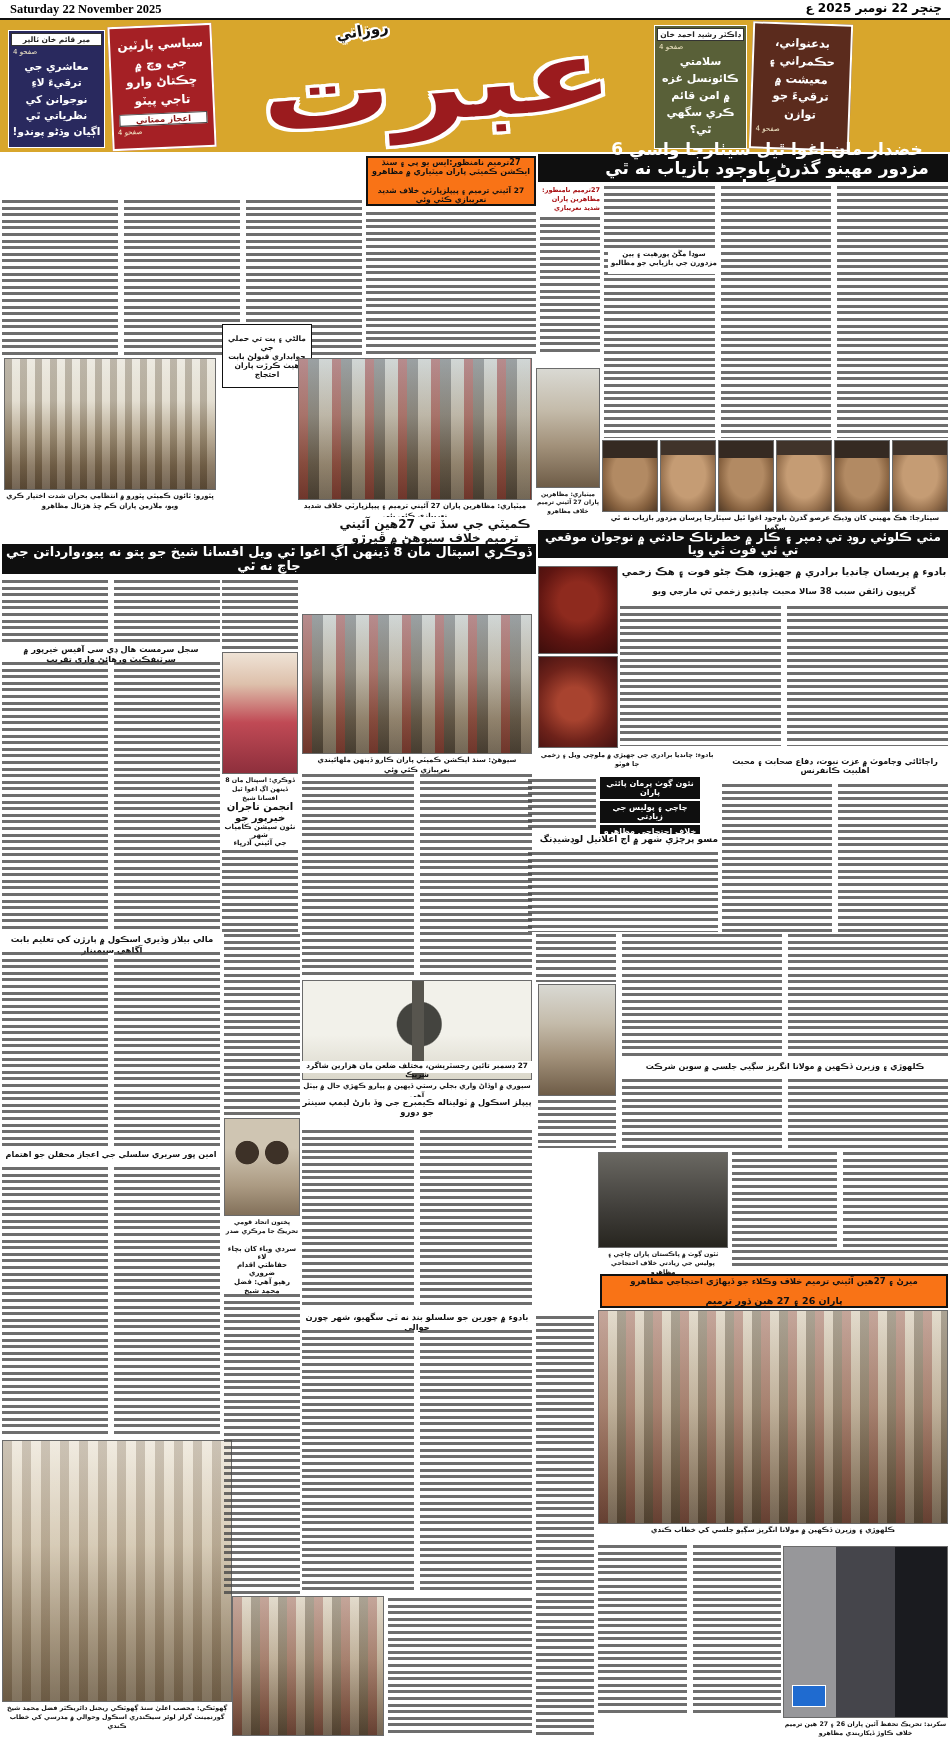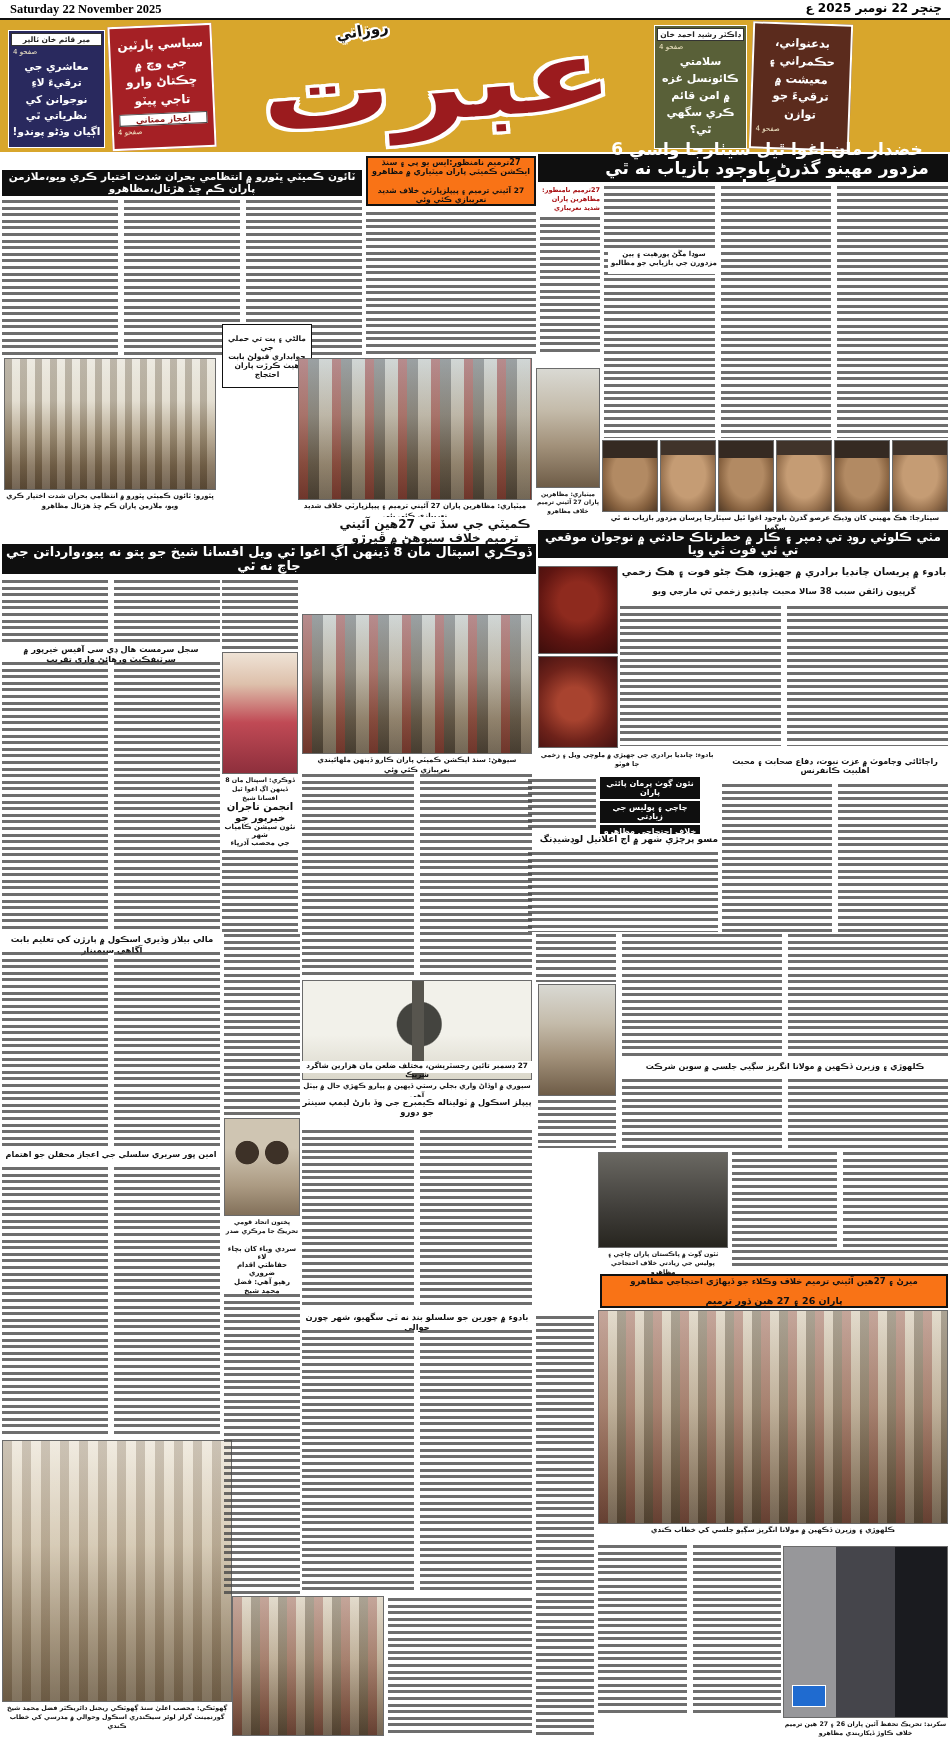--- a/index.html
+++ b/index.html
@@ -116,21 +116,20 @@
 
   </div>
 
   <div class="abs band" style="left:538px;top:154px;width:410px;height:28px;font-size:17px;padding-left:48px;">خضدار مان اغوا ٿيل سيٺارجا واسي 6 مزدور مهينو گذرڻ باوجود بازياب نه ٿي سگهيا</div>
 
   <div class="abs hbox" style="left:366px;top:156px;width:170px;height:50px;">
     <div style="font-size:8px">27ترميم نامنظور:ايس يو پي ۽ سنڌ ايڪشن ڪميٽي پاران ميٽياري ۾ مظاهرو</div>
     <div style="font-size:7.5px;margin-top:2px">27 آئيني ترميم ۽ پيپلزپارٽي خلاف شديد نعريبازي ڪئي وئي</div>
   </div>
 
-  <div class="abs band" style="left:2px;top:170px;width:360px;height:26px;font-size:10.5px;">ٽائون ڪميٽي ڀٽورو ۾ انتظامي بحران شدت اختيار ڪري ويو،ملازمن پاران ڪم ڇڏ هڙتال،مظاهرو</div>
 
   <div class="abs cols" style="left:604px;top:186px;width:344px;height:252px;">
     <div class="col"></div>
       <div class="col"></div>
       <div class="col"></div>
   </div>
   <div class="abs shead" style="left:608px;top:250px;width:112px;height:24px;font-size:7px;">سوڍا مڱڻ پورهيت ۽ ٻين مزدورن جي بازيابي جو مطالبو</div>
 
   <div class="abs" style="left:540px;top:186px;width:60px;height:178px;">
     <div class="lead">27ترميم نامنظور: مظاهرين پاران شديد نعريبازي</div>
@@ -216,21 +215,21 @@
     <div class="col"></div>
       <div class="col"></div>
   </div>
   <div class="abs tx" style="left:222px;top:580px;width:76px;height:70px;"></div>
 
   <div class="abs photo ph-girl" style="left:222px;top:652px;width:76px;height:122px;"></div>
   <div class="abs cap" style="left:222px;top:776px;width:76px;height:24px;font-size:6.3px;">ڏوڪري: اسپتال مان 8 ڏينهن اڳ اغوا ٿيل افسانا شيخ</div>
   <div class="abs sheadbox" style="left:222px;top:802px;width:76px;height:44px;border:none;">
     <div style="font-size:10px">انجمن تاجران خيرپور جو</div>
     <div style="font-size:7px">نئون سيشن ڪامياب شهر</div>
-    <div style="font-size:7px">جي محصب آڌرڀاء</div>
+    <div style="font-size:7px">جي آئيني آڌرڀاء</div>
   </div>
   <div class="abs tx" style="left:222px;top:850px;width:76px;height:82px;"></div>
 
   <div class="abs photo ph-flags" style="left:302px;top:614px;width:230px;height:140px;"></div>
   <div class="abs cap" style="left:302px;top:756px;width:230px;height:13px;">سيوهڻ: سنڌ ايڪشن ڪميٽي پاران ڪارو ڏينهن ملهائيندي نعريبازي ڪئي وئي</div>
   <div class="abs cols" style="left:302px;top:774px;width:230px;height:204px;">
     <div class="col"></div>
       <div class="col"></div>
   </div>
 

